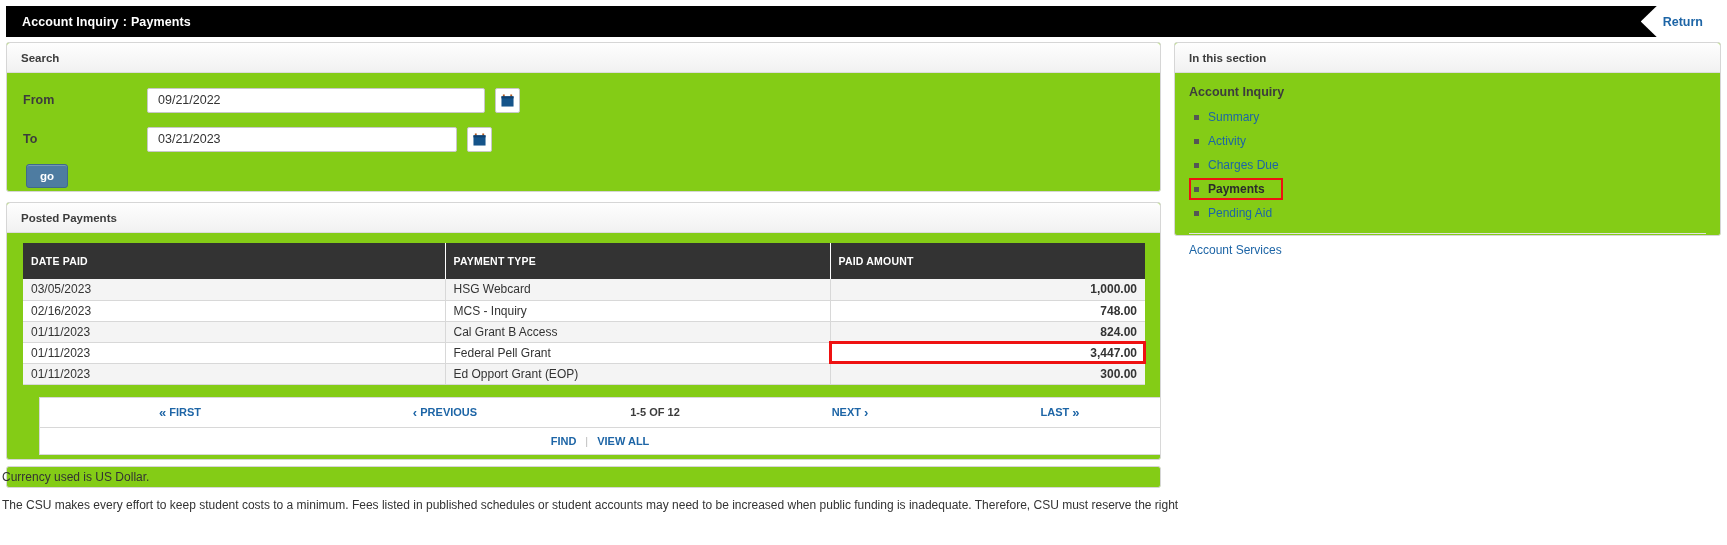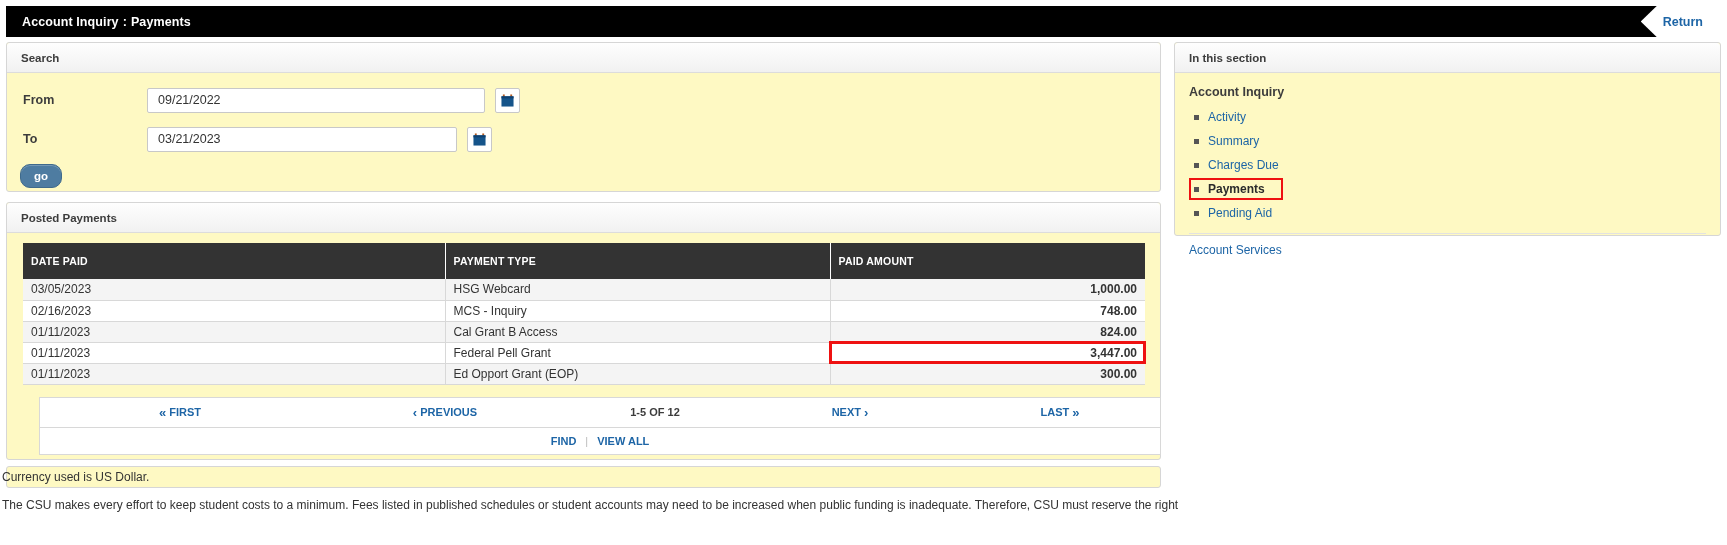--- a/index.html
+++ b/index.html
@@ -34,21 +34,21 @@
     height: 31px;
     padding: 0 18px 0 22px;
     display: flex; align-items: center;
     color: #1d65a6; font-size: 12.5px; font-weight: bold;
     clip-path: polygon(16px 0, 100% 0, 100% 100%, 16px 100%, 0 50%);
     cursor: pointer;
   }
 
   
   .panel {
-    background: #fef9c3;
+    background: #84cc16;
     border: 1px solid #d6d6d6;
     border-radius: 3px;
   }
   .panel-head {
     height: 30px;
     background: linear-gradient(to bottom, #fefefe 0%, #f1f1f1 100%);
     border-bottom: 1px solid #dcdcdc;
     display: flex; align-items: center;
     padding-left: 14px;
     font-size: 11.5px; font-weight: bold; color: #3c3c3c;
@@ -78,25 +78,25 @@
   }
   .date-box.to { width: 310px; }
   .cal-btn {
     margin-left: 10px;
     width: 25px; height: 25px;
     border: 1px solid #c8c8c8; border-radius: 2px; background:#fff;
     display: flex; align-items: center; justify-content: center;
     cursor: pointer;
   }
   .go-btn {
-    margin: 8px 0 0 13px;
+    margin: 8px 0 0 19px;
     width: 42px; height: 24px;
     background: #4e7ca1;
     border: 1px solid #3f6a8c;
-    border-radius: 10px;
+    border-radius: 3px;
     color: #ffffff; font-size: 11.5px; font-weight: bold;
     display: flex; align-items: center; justify-content: center;
     cursor: pointer;
     box-shadow: inset 0 1px 0 rgba(255,255,255,.22);
   }
 
   
   .pay-panel {
     position: absolute; left: 6px; top: 202px;
     width: 1155px; height: 258px;
@@ -344,27 +344,27 @@
   <div class="panel bottom-strip"></div>
 
   <div class="panel side">
     <div class="panel-head">In this section</div>
     <div class="side-body">
       <div class="side-group-title">Account Inquiry</div>
 
       <div class="side-item">
         <span class="hlbox">
           <span class="bullet"></span>
+          <span>Summary</span>
+        </span>
+      </div>
+      <div class="side-item">
+        <span class="hlbox">
+          <span class="bullet"></span>
           <span>Activity</span>
-        </span>
-      </div>
-      <div class="side-item">
-        <span class="hlbox">
-          <span class="bullet"></span>
-          <span>Summary</span>
         </span>
       </div>
       <div class="side-item">
         <span class="hlbox">
           <span class="bullet"></span>
           <span>Charges Due</span>
         </span>
       </div>
       <div class="side-item active">
         <span class="hlbox">

